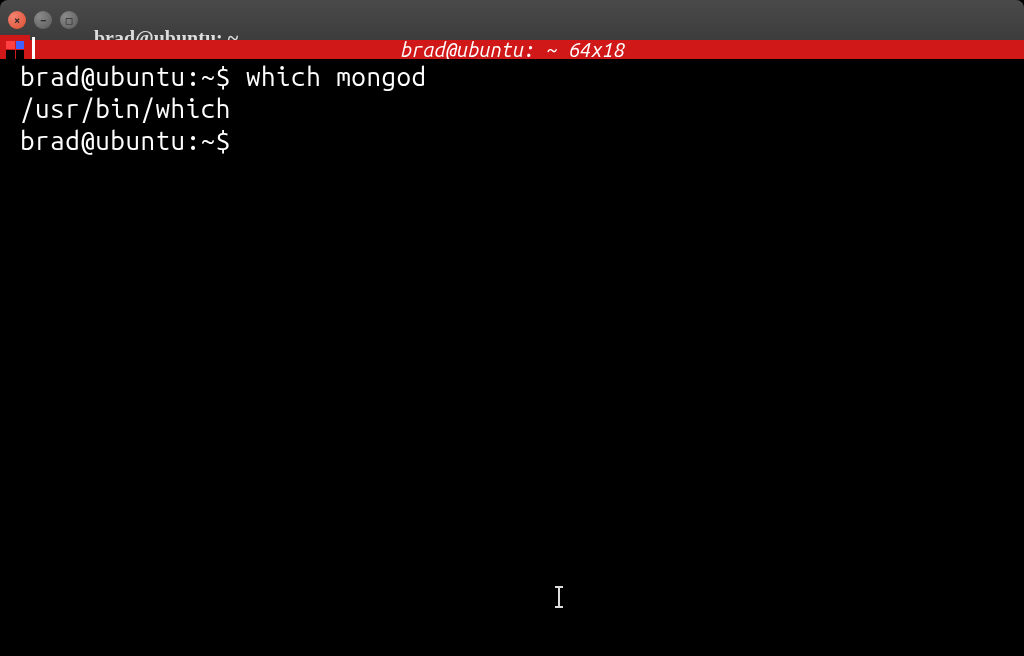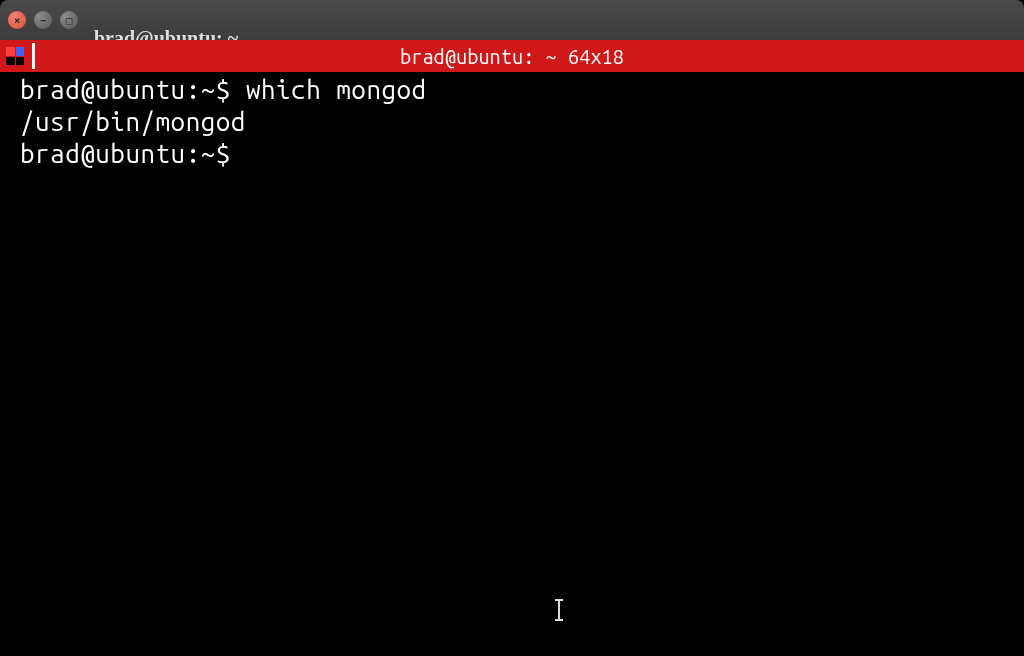--- a/index.html
+++ b/index.html
@@ -50,25 +50,26 @@
       background: radial-gradient(circle at 30% 30%, #8a8a8a, #5a5a5a);
     }
     .titlebar-title {
       color: #dcdcdc;
       font-size: 20px;
       font-weight: bold;
       font-family: Liberation Serif, serif;
       margin-top: 36px;
     }
     .tabbar {
-      height: 32px;
+      height: 19px;
       background: #d01818;
       display: flex;
       align-items: center;
       position: relative;
+      font-style: italic;
     }
     .tab-icon {
       width: 30px;
       height: 30px;
       display: flex;
       align-items: center;
       justify-content: center;
       background: #d01818;
     }
     .grid-icon {
@@ -153,19 +154,19 @@
         <div></div>
         <div></div>
     </div>
   </div>
   <div class="tab-cursor"></div>
   <div class="tabbar-title">brad@ubuntu: ~ 64x18</div>
 </div>
 
 <div class="terminal-body">
   <div class="term-line"><span>brad@ubuntu:~$ </span><span>which mongod</span></div>
-  <div class="term-line"><span>/usr/bin/mongod</span></div>
+  <div class="term-line"><span>/usr/bin/which</span></div>
   <div class="term-line"><span>brad@ubuntu:~$ </span><span></span></div>
 
   <div class="cursor-wrap">
     <div class="ibeam"></div>
   </div>
 </div>
 
 </body></html>

